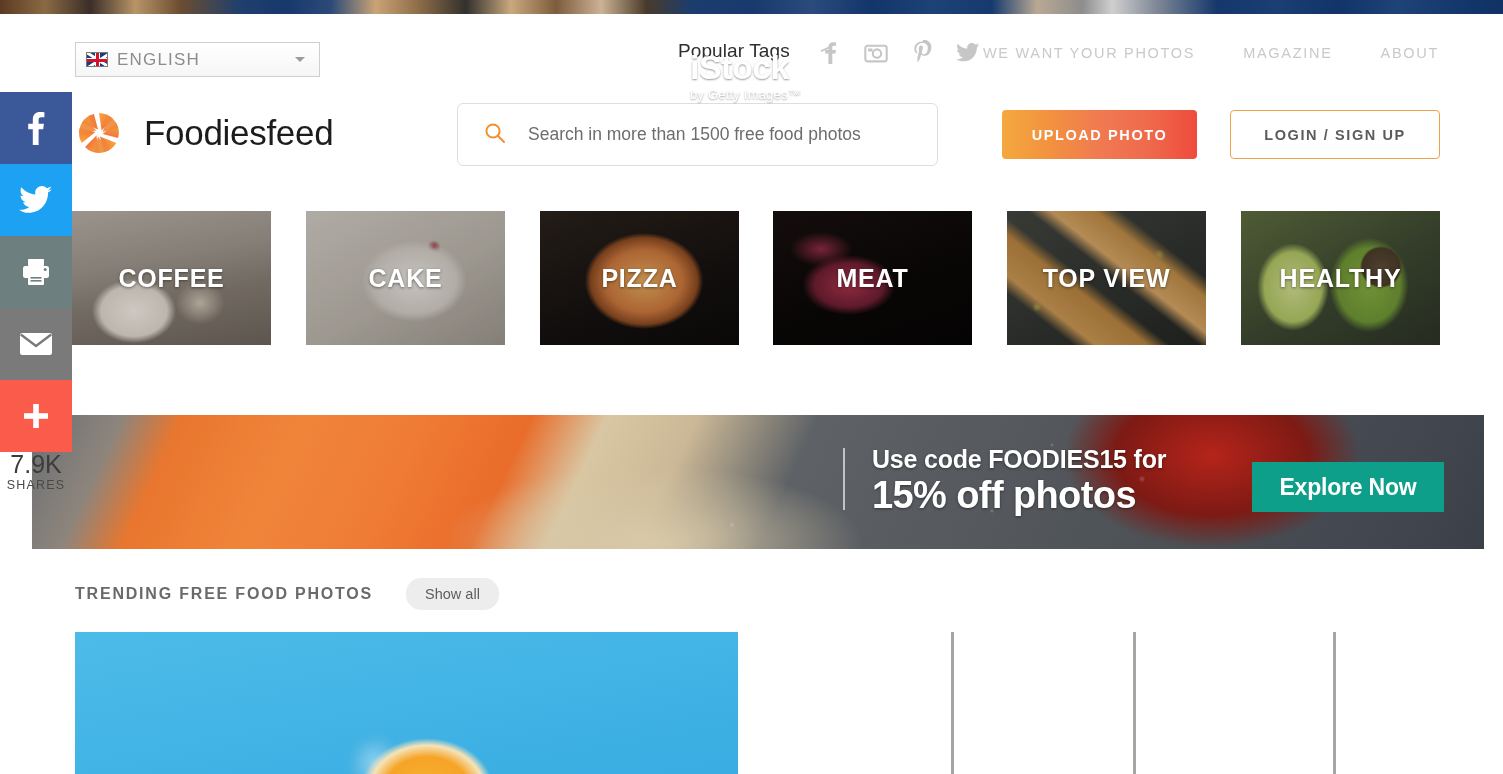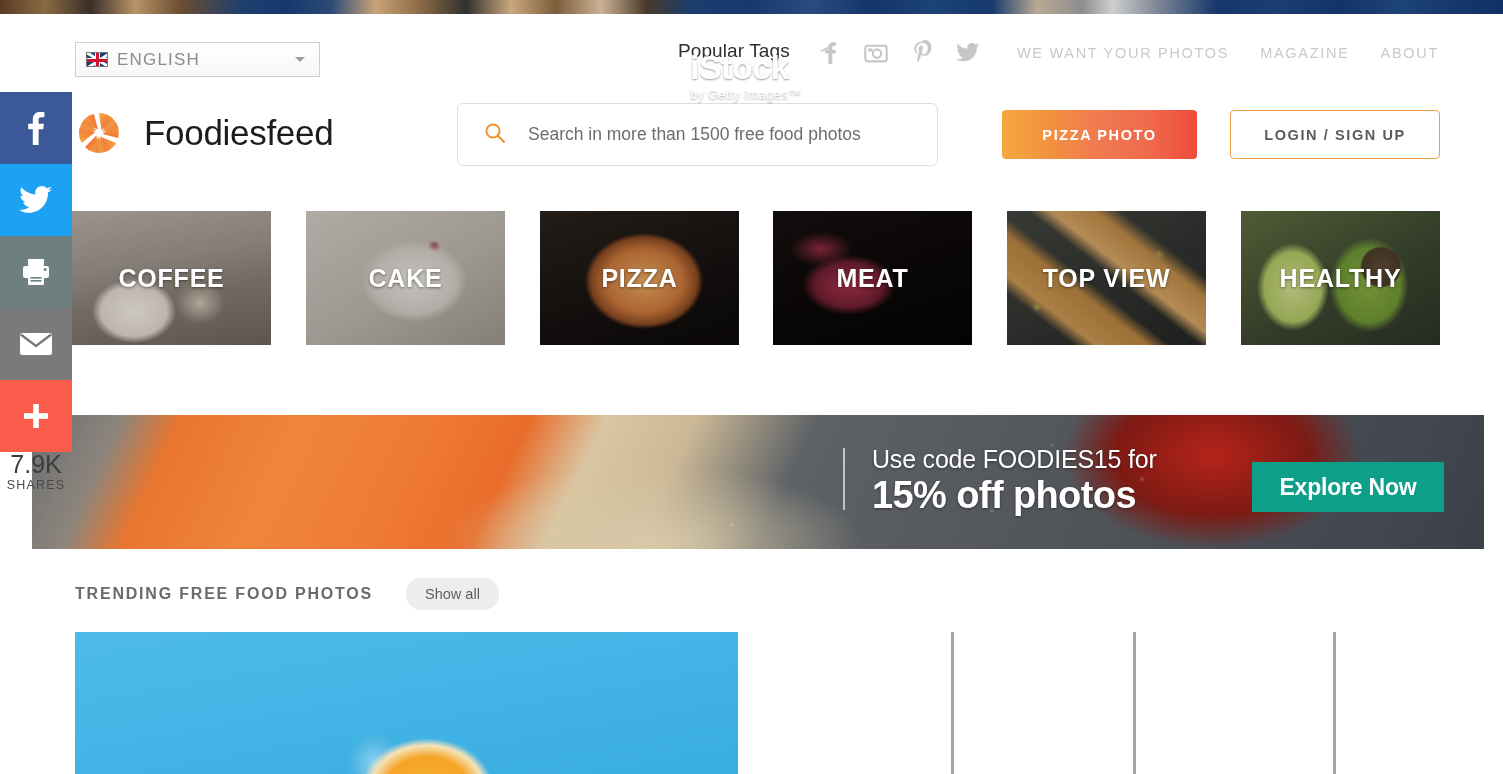--- a/index.html
+++ b/index.html
@@ -74,21 +74,21 @@
   .lang-flag .v2 { left:9px; top:0; width:3px; height:15px; background:#cf142b; }
   .lang-label { font-size:17px; color:#8d8d8d; letter-spacing:1.2px; flex:1; }
   .lang-caret { width:0;height:0;border-left:5px solid transparent;border-right:5px solid transparent;border-top:5px solid #9b9b9b; margin-right:4px; }
   .poptags {
     position:absolute; left:678px; top:40px;
     font-size:19px; color:#2e2e2e; letter-spacing:0.1px;
   }
   .soc-row { position:absolute; left:820px; top:40px; display:flex; gap:24px; align-items:center; }
   .soc-row .si { cursor:pointer; opacity:1; }
 
-  .nav-links { position:absolute; right:64px; top:45px; display:flex; gap:31px; align-items:center; }
+  .nav-links { position:absolute; right:64px; top:45px; display:flex; gap:48px; align-items:center; }
   .nav-links a {
     font-size:14.5px; letter-spacing:1.7px; color:#c9c9c9;
     text-decoration:none; cursor:pointer; white-space:nowrap;
   }
 
   
   .brand { position:absolute; left:76px; top:110px; display:flex; align-items:center; cursor:pointer; }
   .brand-mark { width:46px; height:46px; position:relative; }
   .brand-name { font-size:35px; color:#1c1c1c; margin-left:22px; letter-spacing:-0.3px; font-weight:400; }
 
@@ -198,21 +198,21 @@
   .istock-logo .main {
     font-size:34px; font-weight:bold; letter-spacing:-0.5px; line-height:1;
     text-shadow:0 1px 2px rgba(0,0,0,.4);
   }
   .istock-logo .sub {
     font-size:13px; letter-spacing:0.2px; margin-top:3px; opacity:.93;
     text-shadow:0 1px 2px rgba(0,0,0,.4);
   }
   .banner-div { position:absolute; left:843px; top:448px; width:2px; height:62px; background:rgba(255,255,255,.62); }
   .banner-copy { position:absolute; left:872px; top:445px; color:#fff; text-shadow:0 1px 3px rgba(0,0,0,.45); }
-  .banner-copy .l1 { font-size:25px; font-weight:normal; letter-spacing:-0.2px; line-height:1.15; }
+  .banner-copy .l1 { font-size:25px; font-weight:bold; letter-spacing:-0.2px; line-height:1.15; }
   .banner-copy .l2 { font-size:38px; font-weight:bold; letter-spacing:-0.6px; line-height:1.1; margin-top:1px;}
   .banner-cta {
     position:absolute; left:1252px; top:462px; width:192px; height:50px;
     background:#0e9f8a; border:0; cursor:pointer;
     color:#fff; font-size:23px; font-weight:bold; letter-spacing:-0.2px;
     display:flex; align-items:center; justify-content:center;
     font-family:"Liberation Sans", sans-serif;
   }
 
   
@@ -332,21 +332,21 @@
   <div class="searchbox">
     <span>
       <svg width="22" height="22" viewBox="0 0 22 22">
           <circle cx="9" cy="9" r="6.6" fill="none" stroke="#f2902f" stroke-width="2"></circle>
           <line x1="13.8" y1="13.8" x2="20" y2="20" stroke="#f2902f" stroke-width="2" stroke-linecap="round"></line>
         </svg>
     </span>
     <span class="search-ph">Search in more than 1500 free food photos</span>
   </div>
 
-  <button class="btn-upload">PIZZA PHOTO</button>
+  <button class="btn-upload">UPLOAD PHOTO</button>
   <button class="btn-login">LOGIN / SIGN UP</button>
 
   <div class="share-rail">
     <div class="share-btn share-fb">
       <svg width="22" height="36" viewBox="0 0 22 36">
           <path d="M13.6 35V19.3h4.6l.7-5.5h-5.3V10c0-1.6.5-2.7 2.8-2.7h3V2.3C18.8 2.2 17 2 15 2c-4.3 0-7.2 2.6-7.2 7.4v4.4H3.2v5.5h4.6V35h5.8z" fill="#fff"></path>
         </svg>
     </div>
     <div class="share-btn share-tw">
       <svg width="34" height="30" viewBox="0 0 34 30">

